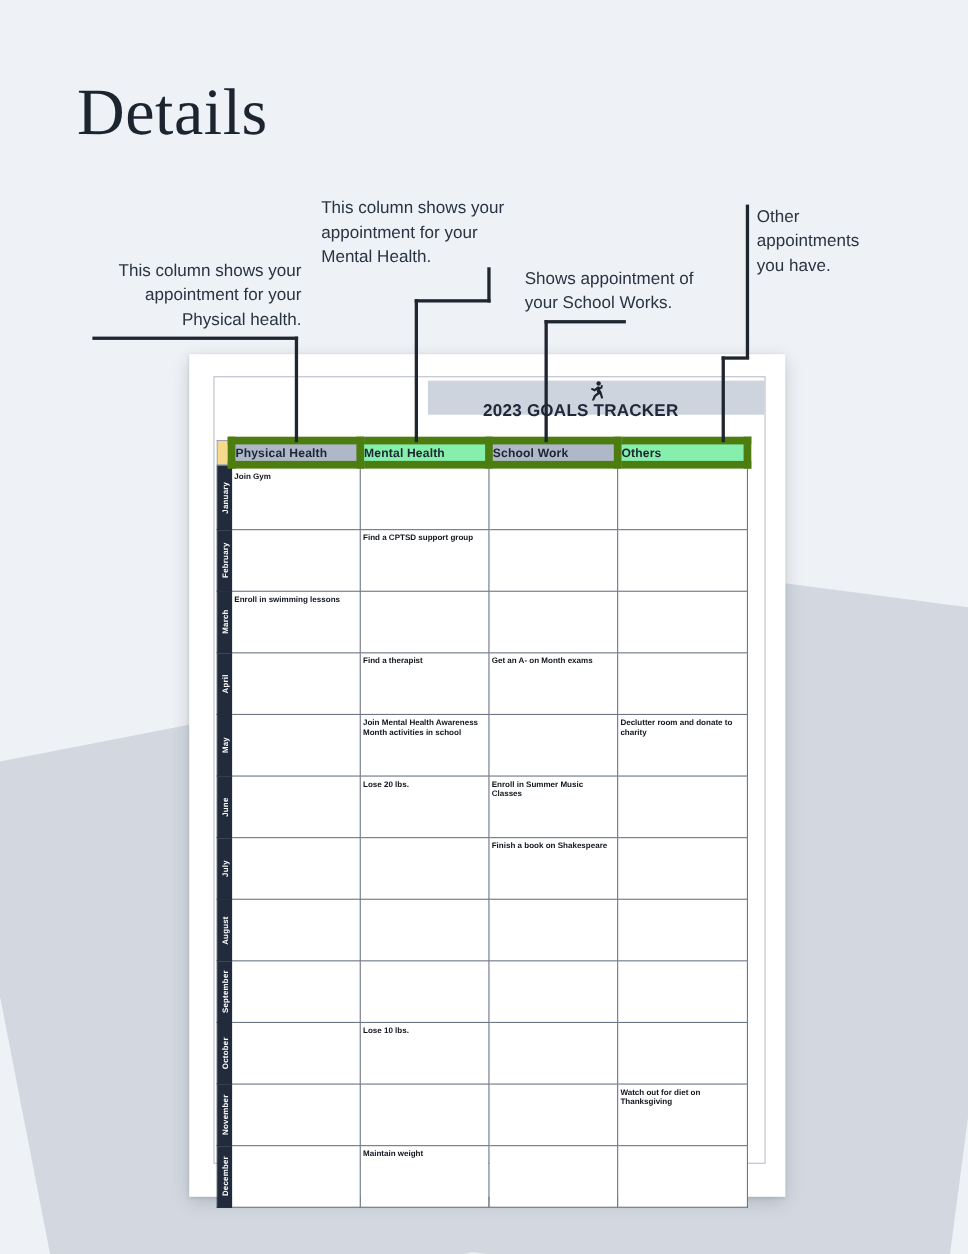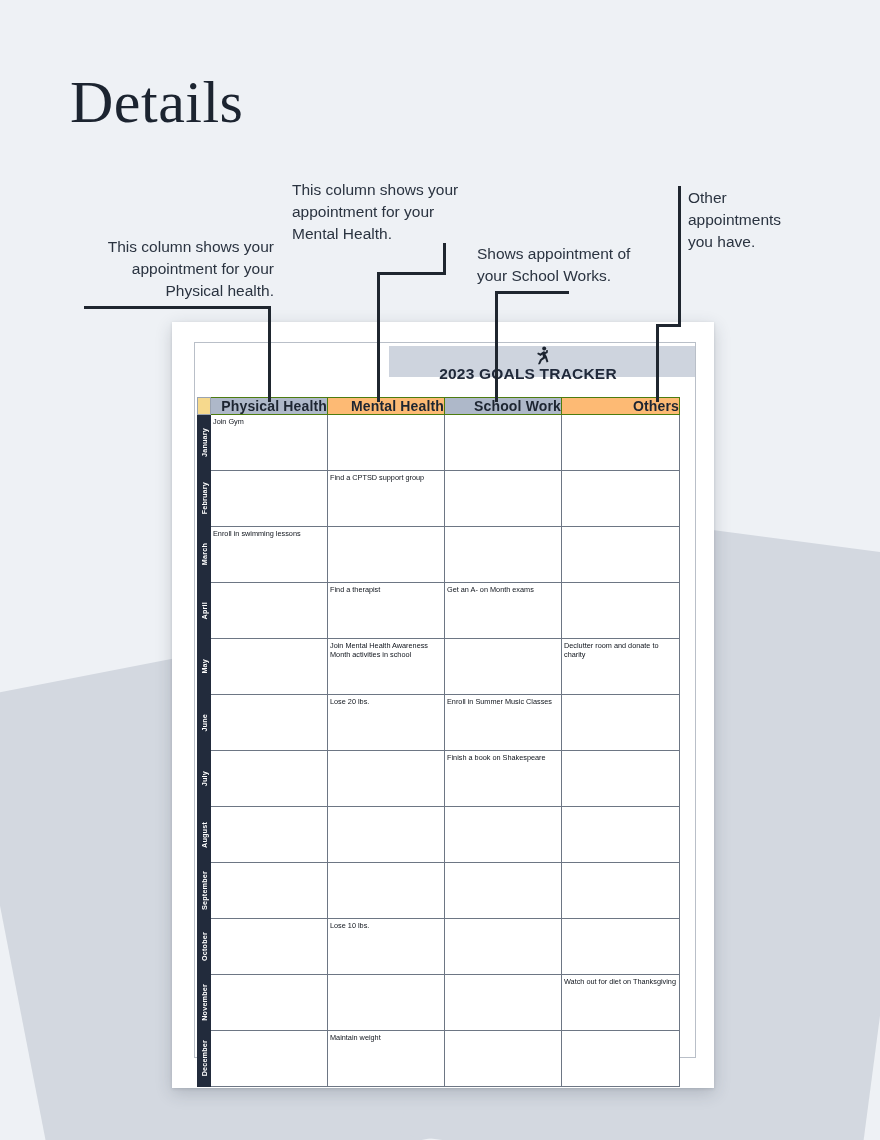--- a/index.html
+++ b/index.html
@@ -166,29 +166,29 @@
     margin: 0;
   }
   th.corner-cell {
     width: 13px;
     height: 15px;
     background: #f6d98d;
     border: 1px solid #9aa3b0;
   }
   th.col-head {
     height: 15px;
-    font-size: 14px;
+    font-size: 11px;
     font-weight: bold;
     color: #1d2531;
-    text-align: right;
-    border: 1px solid #4d7c0f;
+    text-align: left;
+    border: 7px solid #4d7c0f;
     letter-spacing: 0.15px;
   }
   th.shade-a { background: #aeb8c9; }
-  th.shade-b { background: #fdba74; margin-top: 44px; }
+  th.shade-b { background: #86efac; margin-top: 44px; }
 
   td.month-cell {
     width: 13px;
     background: #222b3c;
     border: 1px solid #222b3c;
     vertical-align: middle;
     text-align: center;
   }
   .month-label {
     display: block;
@@ -200,21 +200,21 @@
     letter-spacing: 0.2px;
     white-space: nowrap;
     margin: 0 auto;
   }
   td.goal-cell {
     height: 53px;
     background: #ffffff;
     border: 1px solid #6d7684;
     vertical-align: top;
     font-size: 7.3px;
-    font-weight: normal;
+    font-weight: bold;
     color: #0f141c;
     line-height: 1.25;
     padding: 2px 2px 0 2px;
     overflow: hidden;
   }
 </style>
 </head>
 <body>
 
 <div class="bg-layer">

